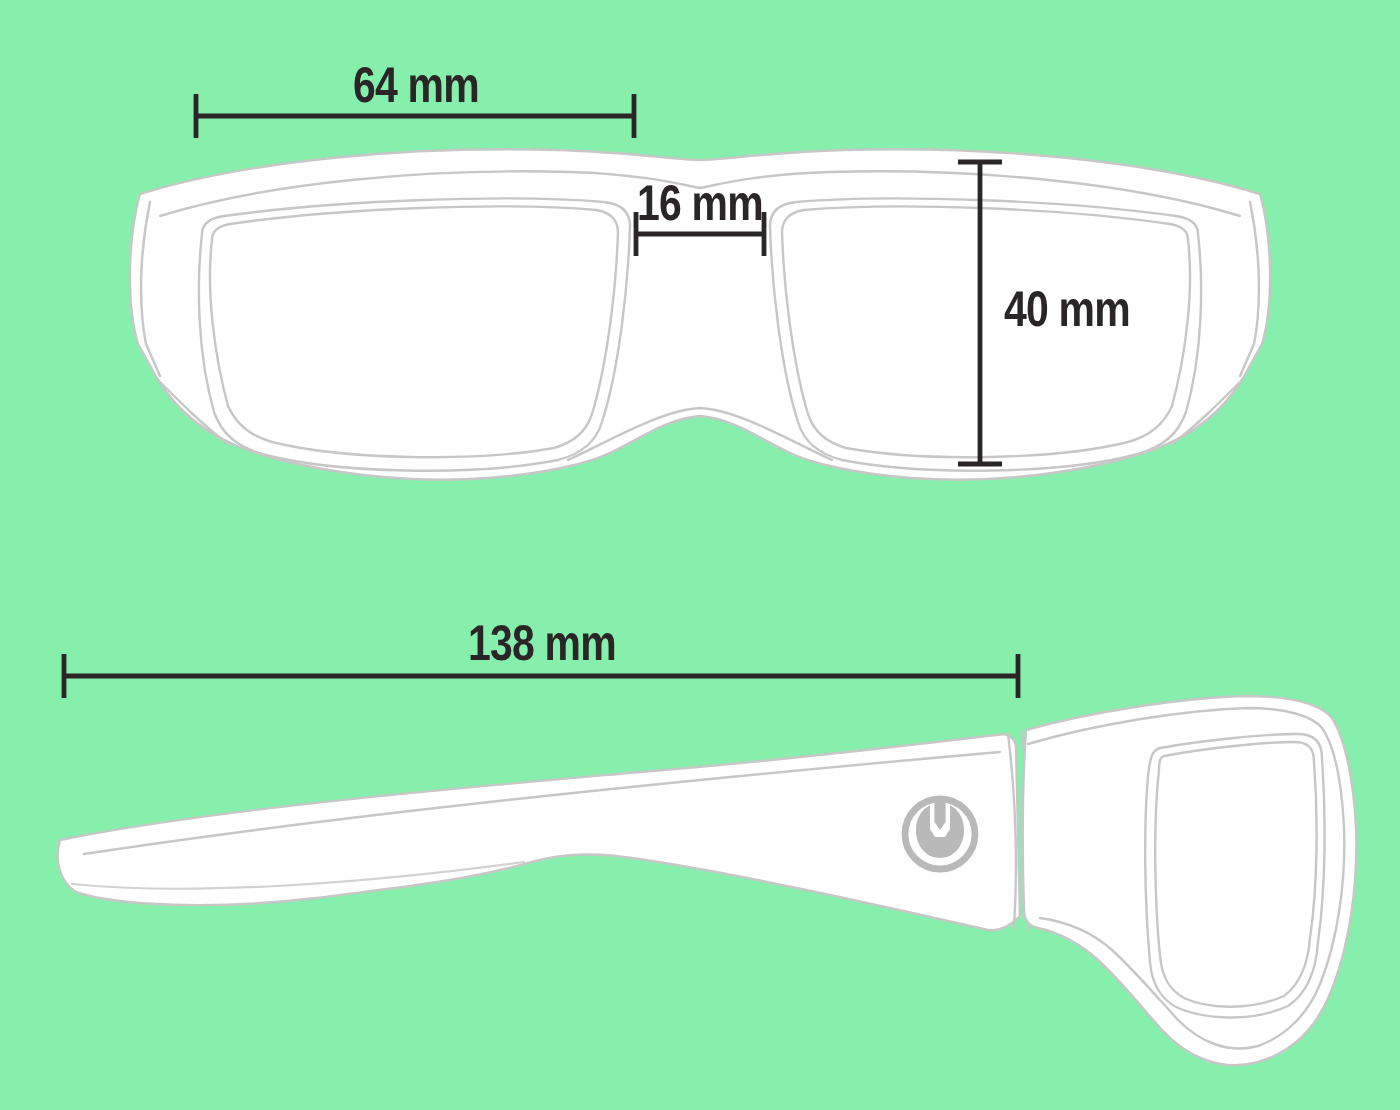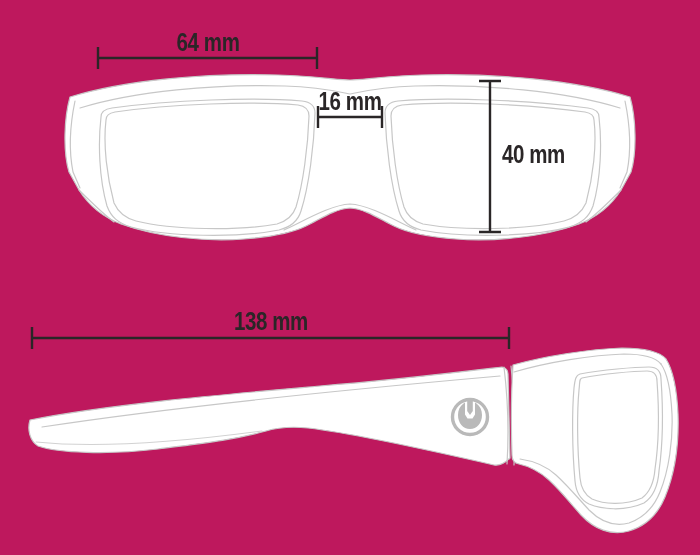--- a/index.html
+++ b/index.html
@@ -1,16 +1,16 @@
 <!DOCTYPE html>
 <html><head>
 <meta charset="utf-8">
 <style>
   html,body{margin:0;padding:0;background:#ffffff;}
-  .page{position:relative;width:700px;height:555px;background:#be185d;overflow:hidden;}
+  .page{position:relative;width:700px;height:555px;background:#86efac;overflow:hidden;}
   .art{fill:none;stroke:#c7c7c7;stroke-width:1.2;stroke-linecap:round;stroke-linejoin:round;}
   .artfill{fill:#ffffff;stroke:#c7c7c7;stroke-width:1.2;stroke-linejoin:round;}
   .artlight{fill:none;stroke:#d2d2d2;stroke-width:1.1;stroke-linecap:round;}
   .dim{stroke:#2a2627;stroke-width:2.4;stroke-linecap:butt;fill:none;}
   .dimtext{font-family:"Liberation Sans",sans-serif;font-weight:bold;font-size:25px;fill:#2a2627;letter-spacing:-0.5px;}
   .logoink{fill:#b9b9b9;stroke:none;}
   .logoring{fill:none;stroke:#b9b9b9;stroke-width:3.4;}
 </style>
 </head>
 <body>

